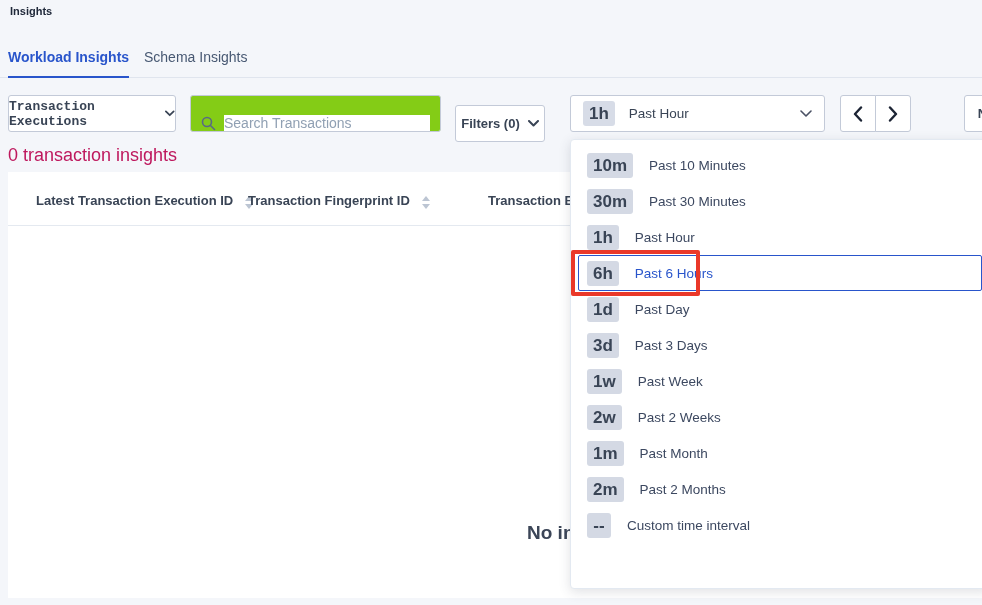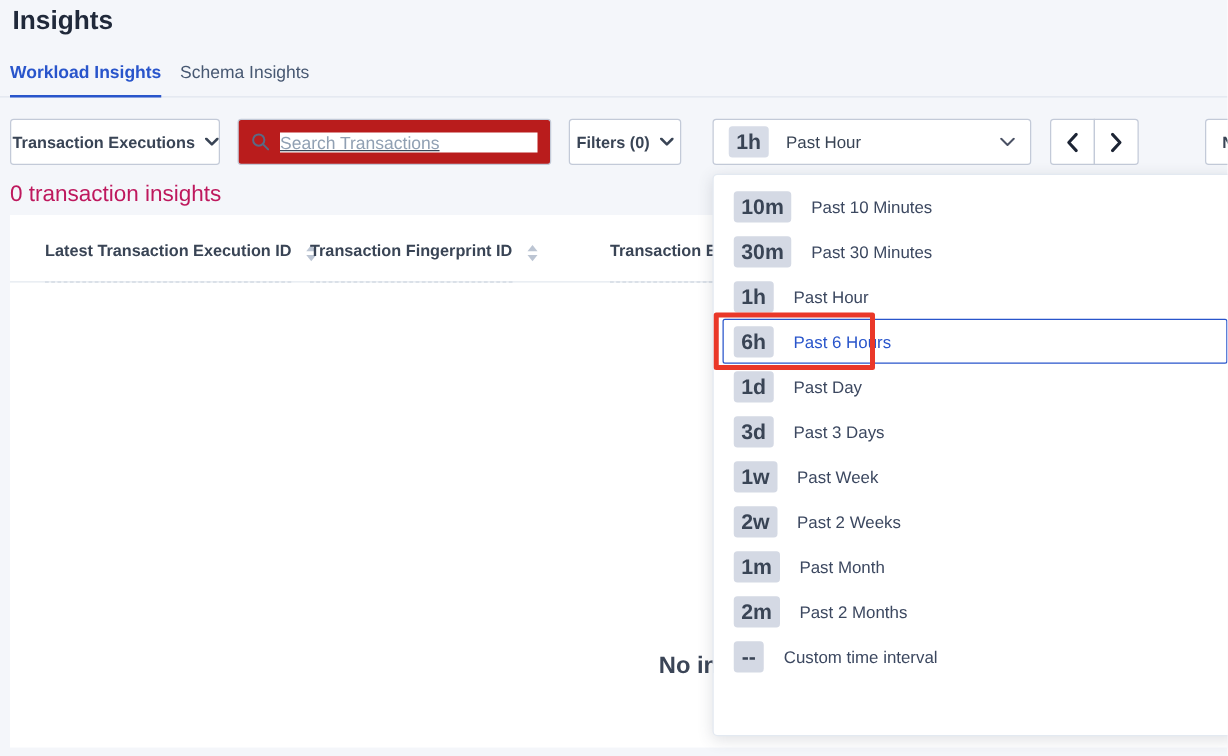--- a/index.html
+++ b/index.html
@@ -4,43 +4,43 @@
 <style>
   * { margin:0; padding:0; box-sizing:border-box; }
   html,body { width:982px; height:605px; }
   body {
     position:relative;
     background:#f4f6fa;
     font-family:"Liberation Sans", sans-serif;
     color:#394455;
     overflow:hidden;
   }
-  .page-title { position:absolute; left:10px; top:5px; font-size:21px; font-weight:700; color:#20293a; }
+  .page-title { position:absolute; left:10px; top:5px; font-size:11px; font-weight:700; color:#20293a; }
 
   
   .tabbar { position:absolute; left:0; right:0; top:44px; height:34px; border-bottom:1px solid #e0e5ee; }
   .tab { position:absolute; top:5px; height:29px; font-size:14px; cursor:pointer; }
   .tab-active { left:8px; color:#2955cb; font-weight:700; border-bottom:2px solid #2955cb; padding-bottom:9px; }
   .tab-inactive { left:144px; color:#475872; font-weight:500; }
 
   
   .btn {
     position:absolute; top:95px; height:37px; background:#fff;
     border:1px solid #c3cad8; border-radius:3px;
     display:flex; align-items:center; font-size:13px; font-weight:700; color:#394455;
     cursor:pointer;
   }
   .btn svg.chev { margin-left:8px; }
-  .type-btn { left:8px; width:168px; justify-content:flex-end; }
-  .search-box { position:absolute; top:95px; left:190px; width:251px; height:37px; background:#b91c1c;
-    border:1px solid #c3cad8; border-radius:3px; display:flex; align-items:center; padding:0 10px;text-decoration:underline; }
+  .type-btn { left:8px; width:168px; justify-content:center;font-family:Liberation Mono, monospace; }
+  .search-box { position:absolute; top:95px; left:190px; width:251px; height:37px; background:#84cc16;
+    border:1px solid #c3cad8; border-radius:3px; display:flex; align-items:flex-end; padding:0 10px; }
   .search-box input { border:none; outline:none; flex:1; font-size:14px; margin-left:8px;
     font-family:"Liberation Sans", sans-serif; color:#394455; }
   .search-box input::placeholder { color:#90a0b3; }
-  .filters-btn { left:455px; width:90px; justify-content:center; }
+  .filters-btn { left:455px; width:90px; justify-content:center;margin-top:10px; }
   .time-trigger { left:570px; width:255px; font-weight:400; padding:0 12px; }
   .time-trigger .label { margin-left:14px; font-size:13.5px; }
   .time-trigger svg.chev { margin-left:auto; }
   .badge {
     display:inline-block; background:#d7dce7; color:#394455; font-size:17px; font-weight:700;
     border-radius:3px; padding:4px 6px; min-width:24px; text-align:center; line-height:1;
   }
   .arrow-btn { width:36px; justify-content:center; font-weight:700; }
   .arrow-prev { left:840px; border-top-right-radius:0; border-bottom-right-radius:0; }
   .arrow-next { left:875px; border-top-left-radius:0; border-bottom-left-radius:0; }

